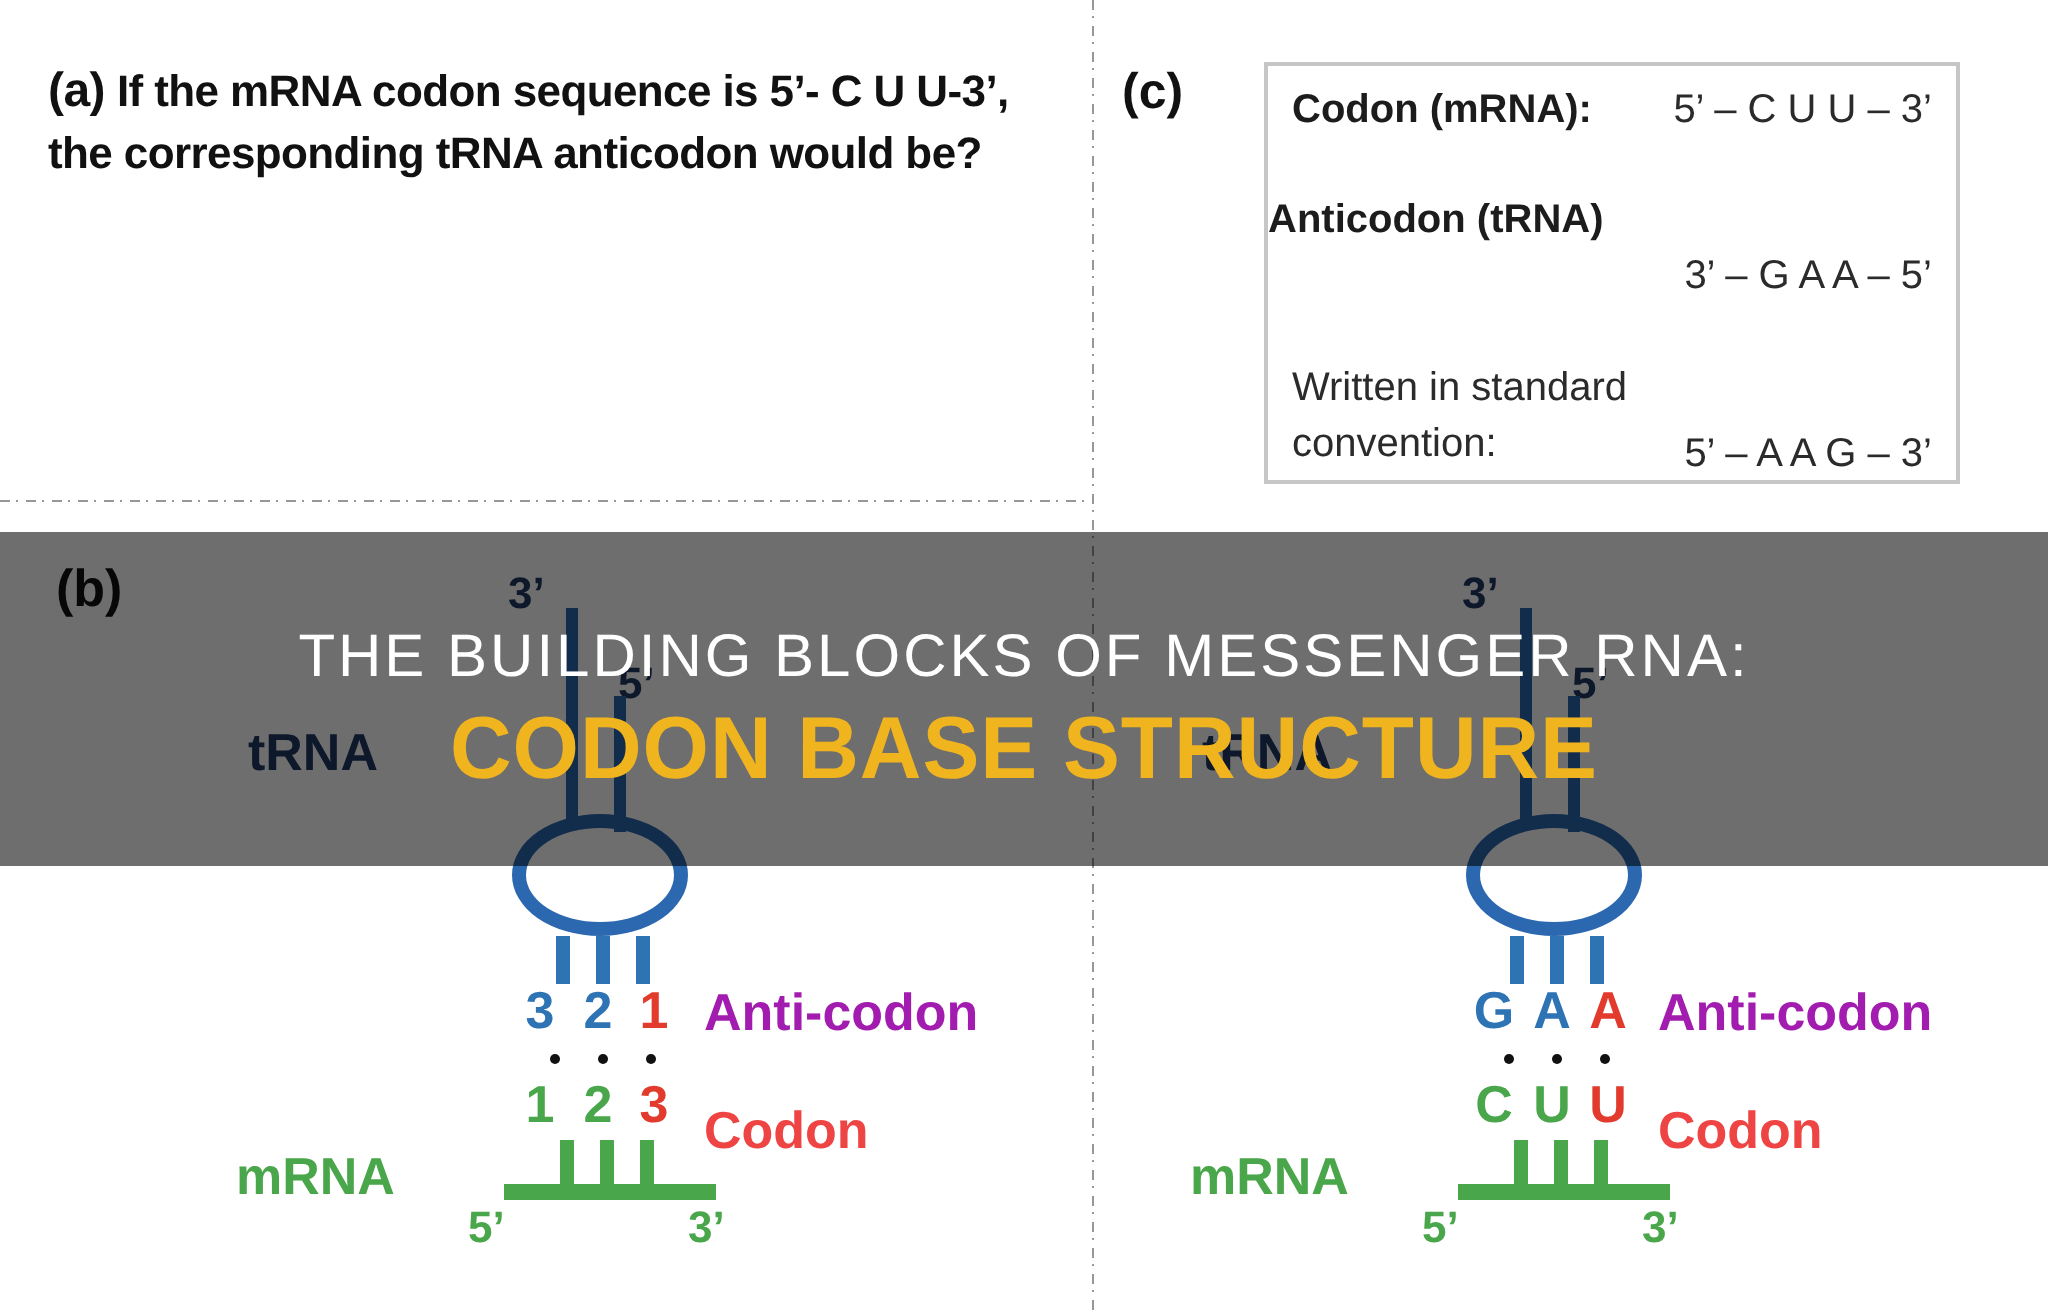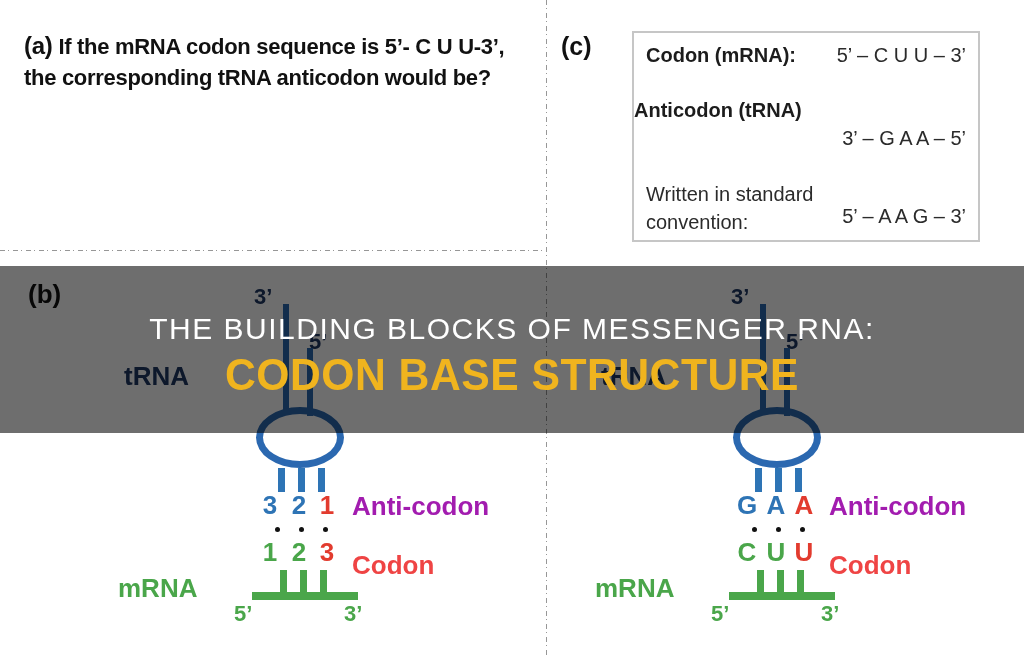--- a/index.html
+++ b/index.html
@@ -86,21 +86,21 @@
   </div>
 
   <div class="abs pc-label">(c)</div>
   <div class="abs panel-c">
     <div class="pc-row pc-bold" style="left:12px;top:11px;">Codon (mRNA):</div>
     <div class="pc-row" style="right:12px;top:11px;">5’ – C U U – 3’</div>
     <div class="pc-row pc-bold" style="left:0;top:66px;">Anticodon (tRNA)</div>
     <div class="pc-row" style="right:12px;top:94px;">3’ – G A A – 5’</div>
     <div class="pc-row" style="left:12px;top:150px;">Written in standard</div>
     <div class="pc-row" style="left:12px;top:178px;">convention:</div>
-    <div class="pc-row" style="right:12px;top:172px;">5’ – A A G – 3’</div>
+    <div class="pc-row" style="right:12px;top:183px;">5’ – A A G – 3’</div>
   </div>
 
   <div class="abs pb-label">(b)</div>
 
   <div class="grp">
     <div class="abs trna-lab navy">tRNA</div>
     <div class="abs tp-top navy">3’</div>
     <div class="abs fp-top navy">5’</div>
     <div class="abs struct stem-a"></div>
     <div class="abs struct stem-b"></div>

